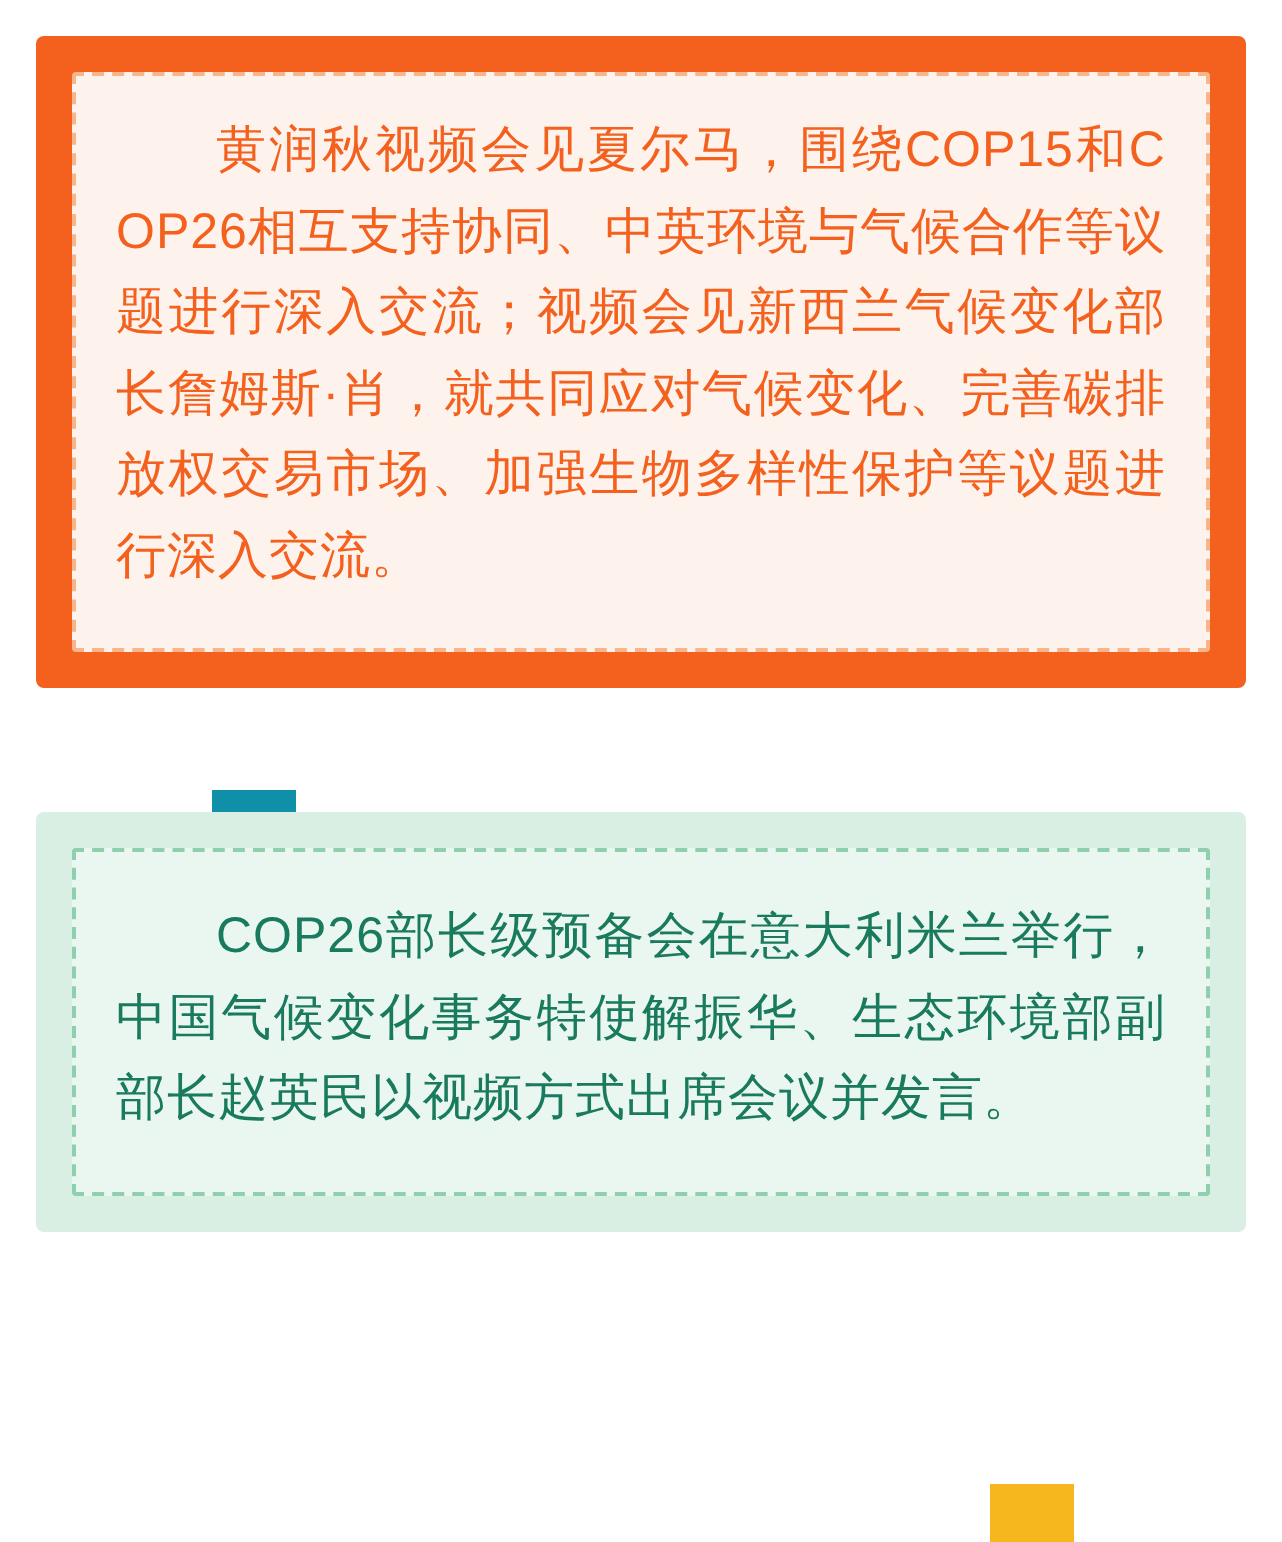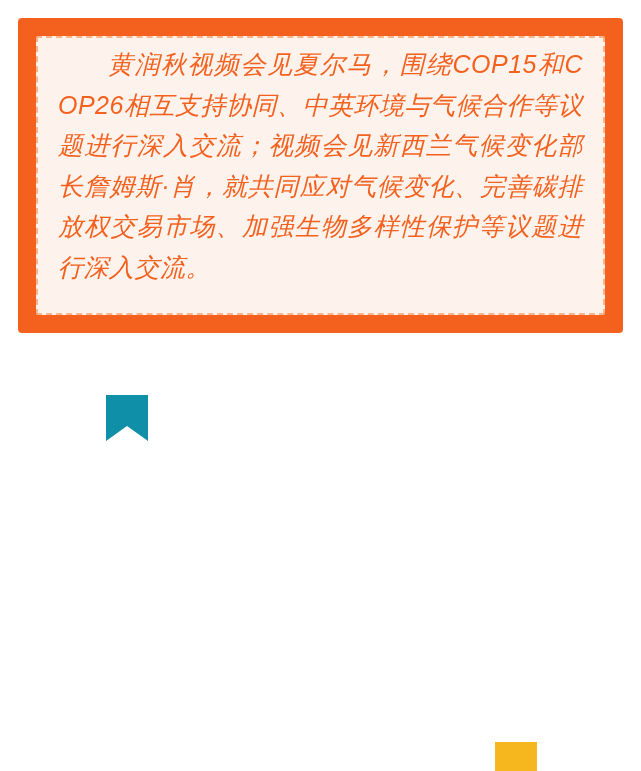--- a/index.html
+++ b/index.html
@@ -30,22 +30,21 @@
     background: #f4611f;
     border-radius: 4px;
     padding: 18px;
     margin-top: 0px;
   }
   .card-orange .inner {
     box-sizing: border-box;
     background: #fdf3ec;
     border: 2px dashed #f8b48a;
     border-radius: 2px;
-    padding: 6px 20px 26px 20px;
-    font-style: italic;
+    padding: 17px 20px 26px 20px;
   }
   .text-orange {
     color: #f4611f;
     font-size: 25px;
     line-height: 1.62;
     letter-spacing: 0.5px;
     text-align: justify;
     text-indent: 2em;
     margin: 0;
     word-break: break-all;
@@ -106,20 +105,25 @@
       <p class="text-orange">黄润秋视频会见夏尔马，围绕COP15和COP26相互支持协同、中英环境与气候合作等议题进行深入交流；视频会见新西兰气候变化部长詹姆斯·肖，就共同应对气候变化、完善碳排放权交易市场、加强生物多样性保护等议题进行深入交流。</p>
     </div>
   </div>
 
   <div class="ribbon ribbon-teal">
     <svg viewBox="0 0 42 46" xmlns="http://www.w3.org/2000/svg">
       <path d="M0 0 H42 V46 L21 31 L0 46 Z" fill="#0f8fa8"></path>
     </svg>
   </div>
 
+  <div class="card card-green">
+    <div class="inner">
+      <p class="text-green">COP26部长级预备会在意大利米兰举行，中国气候变化事务特使解振华、生态环境部副部长赵英民以视频方式出席会议并发言。</p>
+    </div>
+  </div>
 
   <div class="ribbon ribbon-yellow">
     <svg viewBox="0 0 42 46" xmlns="http://www.w3.org/2000/svg">
       <path d="M0 0 H42 V46 L21 31 L0 46 Z" fill="#f5b61e"></path>
     </svg>
   </div>
 
 </div>
 
 </body></html>

